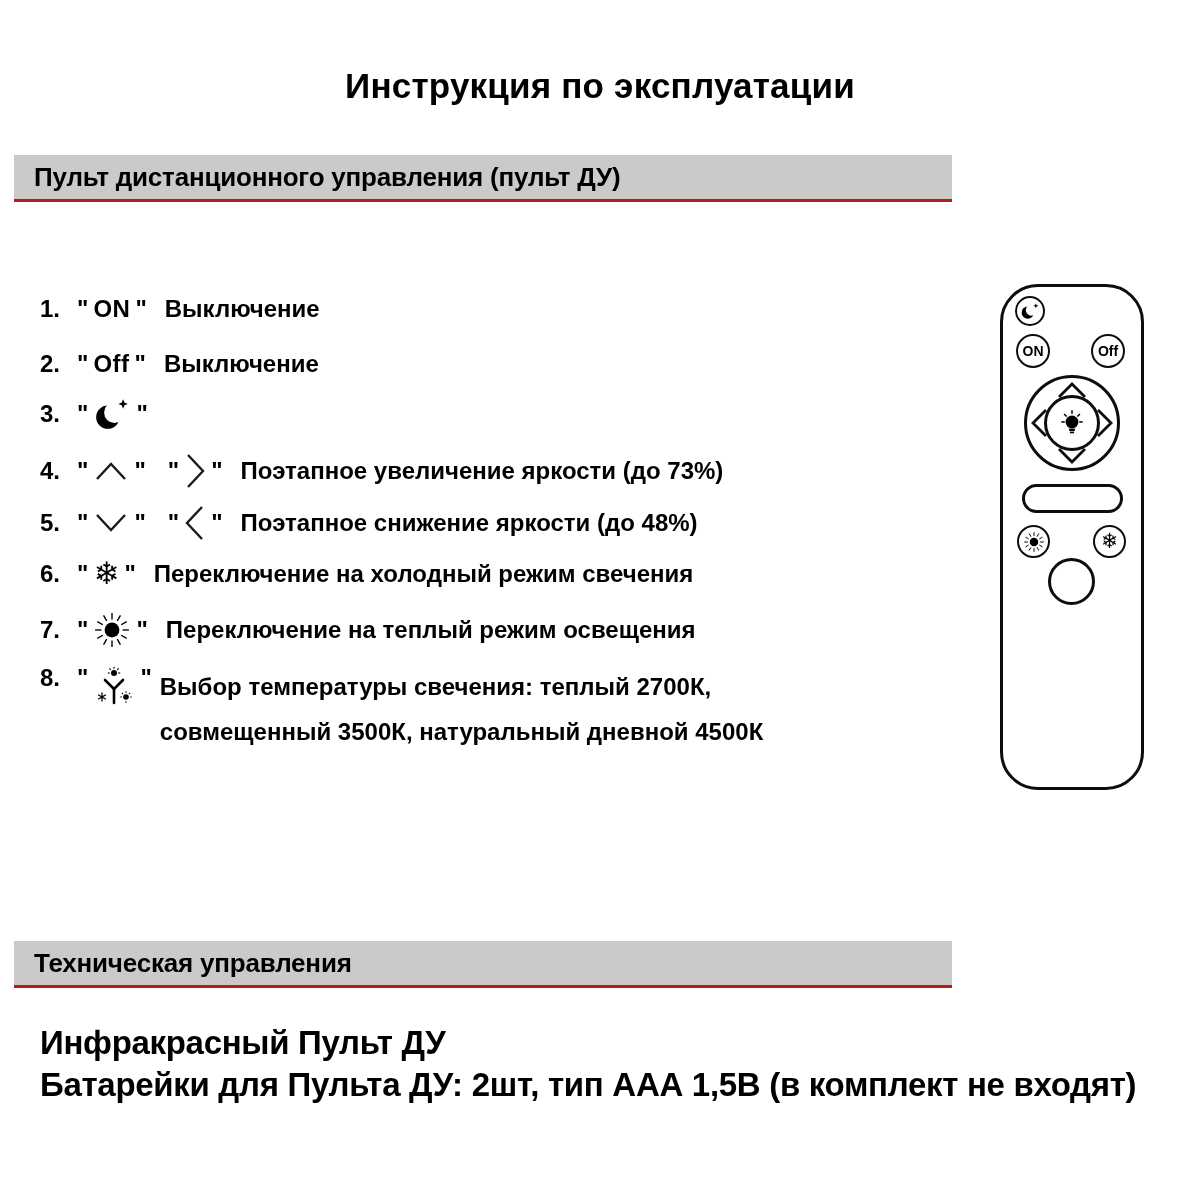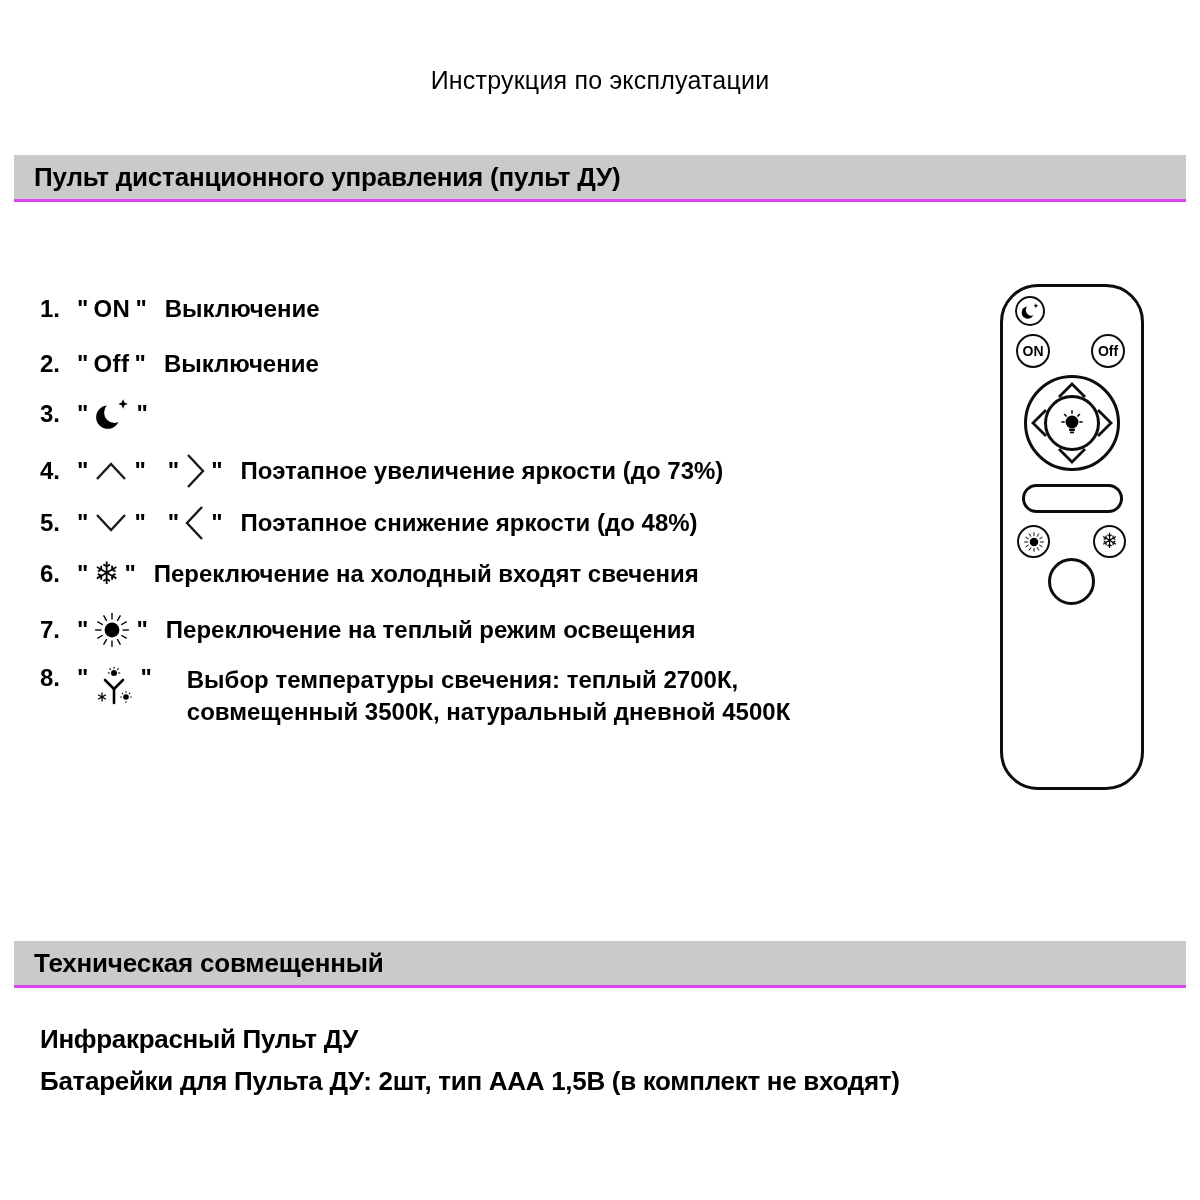--- a/index.html
+++ b/index.html
@@ -1,36 +1,36 @@
 <!DOCTYPE html>
 <html><head>
 <meta charset="utf-8">
 <style>
   html,body{margin:0;padding:0;background:#fff;}
   #page{position:relative;width:1200px;height:1200px;background:#fff;overflow:hidden;
         font-family:"Liberation Sans","DejaVu Sans",sans-serif;color:#000;}
   .title{position:absolute;top:66px;left:0;width:100%;text-align:center;
-         font-size:25px;font-weight:normal;letter-spacing:.2px;}
-  .bar{position:absolute;left:14px;width:1172px;height:47px;background:#cacaca;
-       border-bottom:3px solid #d946ef;display:flex;align-items:center;box-sizing:border-box;}
+         font-size:35px;font-weight:bold;letter-spacing:.2px;}
+  .bar{position:absolute;left:14px;width:938px;height:47px;background:#cacaca;
+       border-bottom:3px solid #b91c1c;display:flex;align-items:center;box-sizing:border-box;}
   .bar-label{font-size:26px;font-weight:bold;padding-left:20px;letter-spacing:-.2px;}
   #bar-remote{top:155px;}
   #bar-tech{top:941px;}
 
   .item{position:absolute;left:40px;display:flex;align-items:center;
         font-size:24px;font-weight:bold;white-space:nowrap;}
   .num{width:32px;}
   .q{margin:0 5px;}
   .kw{letter-spacing:.5px;}
   .txt{margin-left:13px;}
   .gap{width:12px;}
   .icn{display:block;}
   .snow-glyph{font-family:"DejaVu Sans",sans-serif;font-size:31px;font-weight:normal;line-height:1;}
   #item8{align-items:flex-start;}
-  #item8 .txt{margin-left:30px;white-space:normal;width:720px;line-height:32px;}
+  #item8 .txt{margin-left:3px;white-space:normal;width:720px;line-height:45px;}
   #item8 .icn-wrap{margin-top:2px;}
 
   
   .remote{position:absolute;left:1000px;top:284px;width:144px;height:506px;
           border:3px solid #0d0d0d;border-radius:38px;box-sizing:border-box;background:#fff;}
   .rc-btn{position:absolute;border:2.5px solid #0d0d0d;border-radius:50%;box-sizing:border-box;
           display:flex;align-items:center;justify-content:center;background:#fff;}
   .rc-moon{left:12px;top:9px;width:30px;height:30px;}
   .rc-on{left:13px;top:47px;width:34px;height:34px;font-size:14px;font-weight:bold;}
   .rc-off{left:88px;top:47px;width:34px;height:34px;font-size:14px;font-weight:bold;}
@@ -45,21 +45,21 @@
   .chev-left{left:3px;top:29px;}
   .chev-right{right:3px;top:29px;}
   .rc-pill{position:absolute;left:19px;top:197px;width:101px;height:29px;
            border:3px solid #0d0d0d;border-radius:15px;box-sizing:border-box;}
   .rc-sun{left:14px;top:238px;width:33px;height:33px;}
   .rc-snow{left:90px;top:238px;width:33px;height:33px;}
   .rc-snow .snow-glyph{font-size:21px;}
   .rc-circle{position:absolute;left:45px;top:271px;width:47px;height:47px;
              border:3px solid #0d0d0d;border-radius:50%;box-sizing:border-box;}
 
-  .tech-line{position:absolute;left:40px;font-size:26px;font-weight:bold;
+  .tech-line{position:absolute;left:40px;font-size:33px;font-weight:bold;
              letter-spacing:-.3px;white-space:nowrap;}
   #tech1{top:1024px;}
   #tech2{top:1066px;text-align:center;}
   #tech3{top:1106px;}
 </style>
 </head>
 <body>
 
 <div id="page">
 
@@ -136,21 +136,21 @@
     </span>
     <span class="q">"</span>
     <span class="txt">Поэтапное снижение яркости (до 48%)</span>
   </div>
 
   <div class="item" id="item6" style="top:558px;">
     <span class="num">6.</span>
     <span class="q">"</span>
     <span class="snow-glyph">❄</span>
     <span class="q">"</span>
-    <span class="txt">Переключение на холодный входят свечения</span>
+    <span class="txt">Переключение на холодный режим свечения</span>
   </div>
 
   <div class="item" id="item7" style="top:611px;">
     <span class="num">7.</span>
     <span class="q">"</span>
     <span class="icn-wrap">
       <svg class="icn" width="38" height="38" viewBox="0 0 36 36">
         <circle cx="18" cy="18" r="7" fill="#000"></circle>
         <g stroke="#000" stroke-width="1.3">
           <line x1="28" y1="18" x2="34" y2="18"></line>
@@ -272,19 +272,19 @@
         </g>
       </svg>
     </div>
     <div class="rc-btn rc-snow">
       <span class="snow-glyph">❄</span>
     </div>
     <div class="rc-circle"></div>
   </div>
 
   <div class="bar" id="bar-tech">
-    <span class="bar-label">Техническая совмещенный</span>
+    <span class="bar-label">Техническая управления</span>
   </div>
 
   <div class="tech-line" id="tech1">Инфракрасный Пульт ДУ</div>
   <div class="tech-line" id="tech2">Батарейки для Пульта ДУ: 2шт, тип ААА 1,5В (в комплект не входят)</div>
 
 </div>
 
 </body></html>

